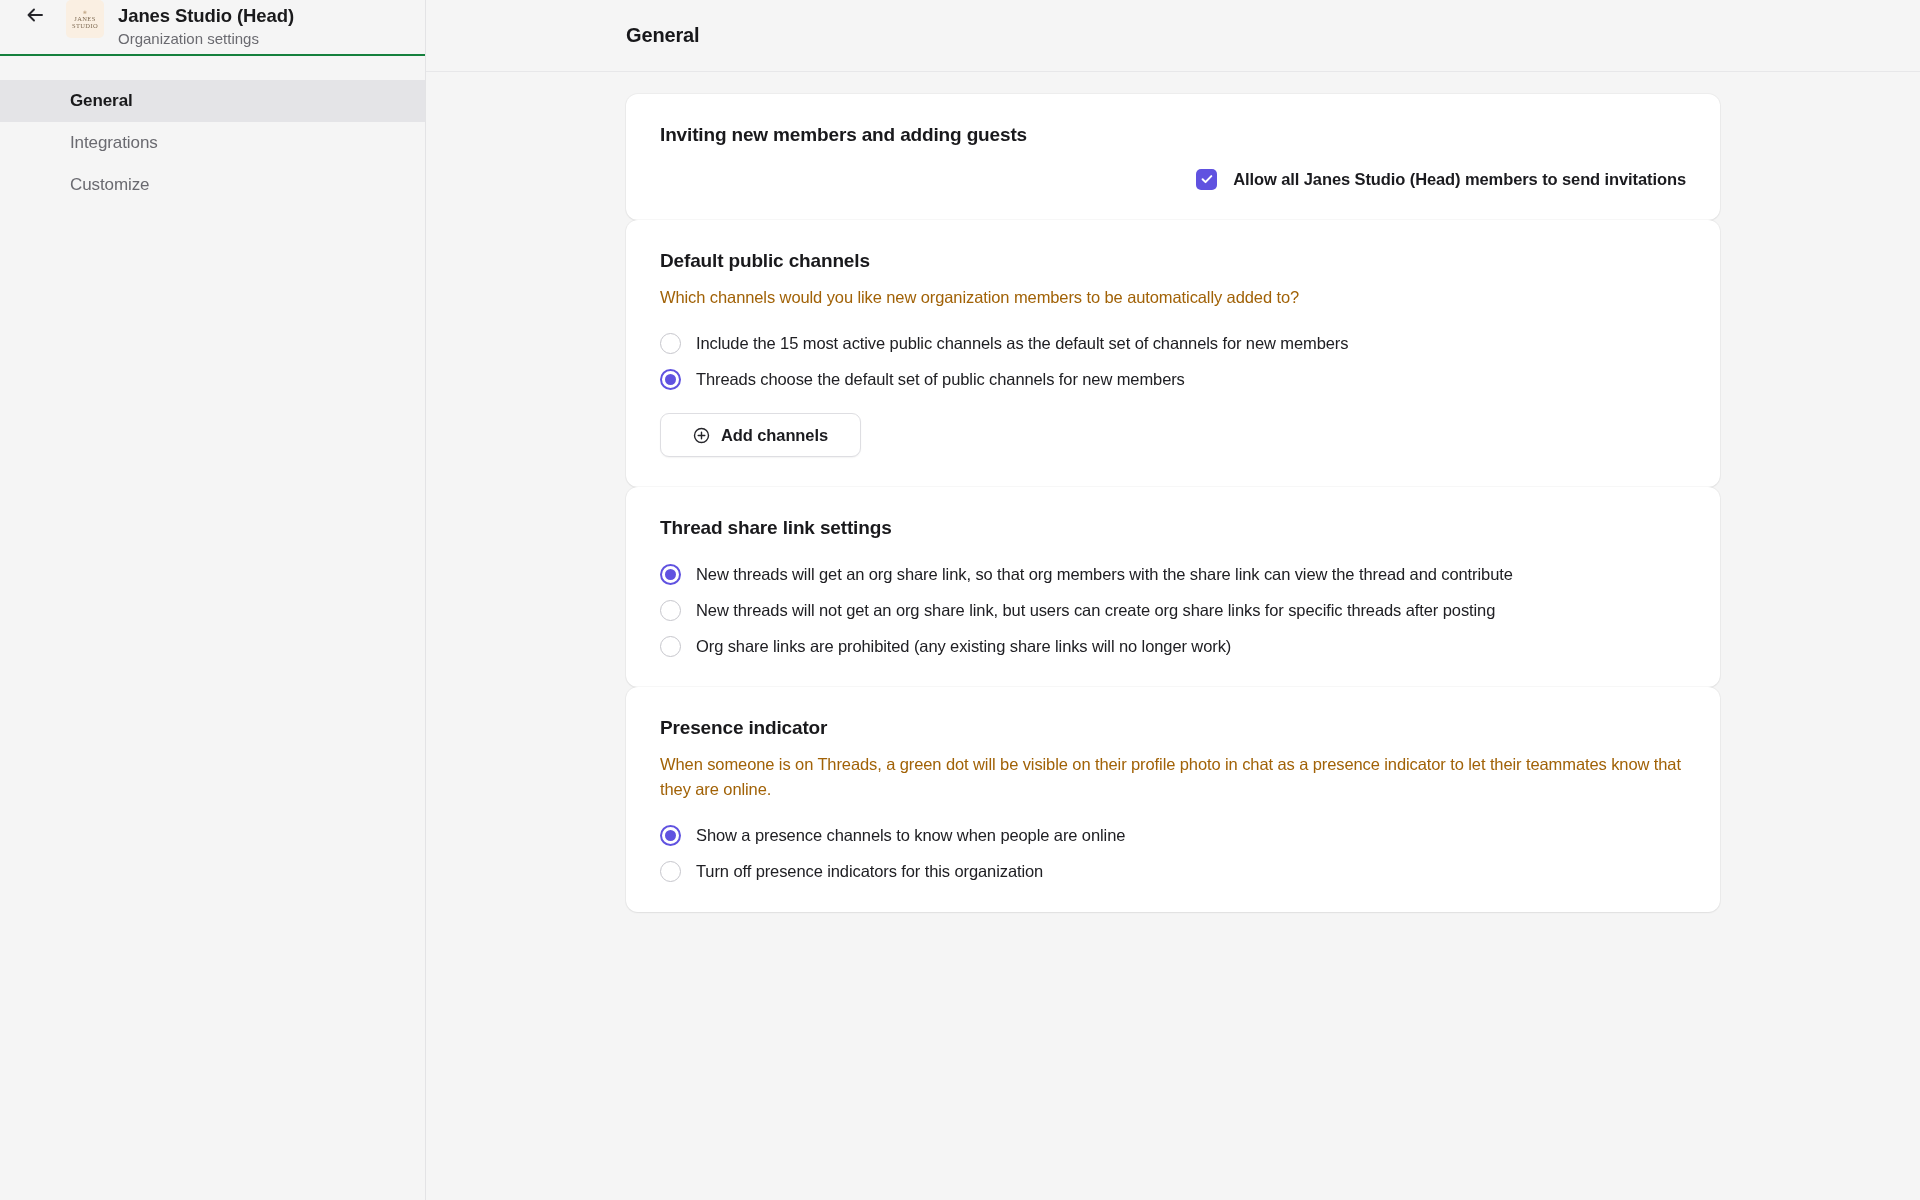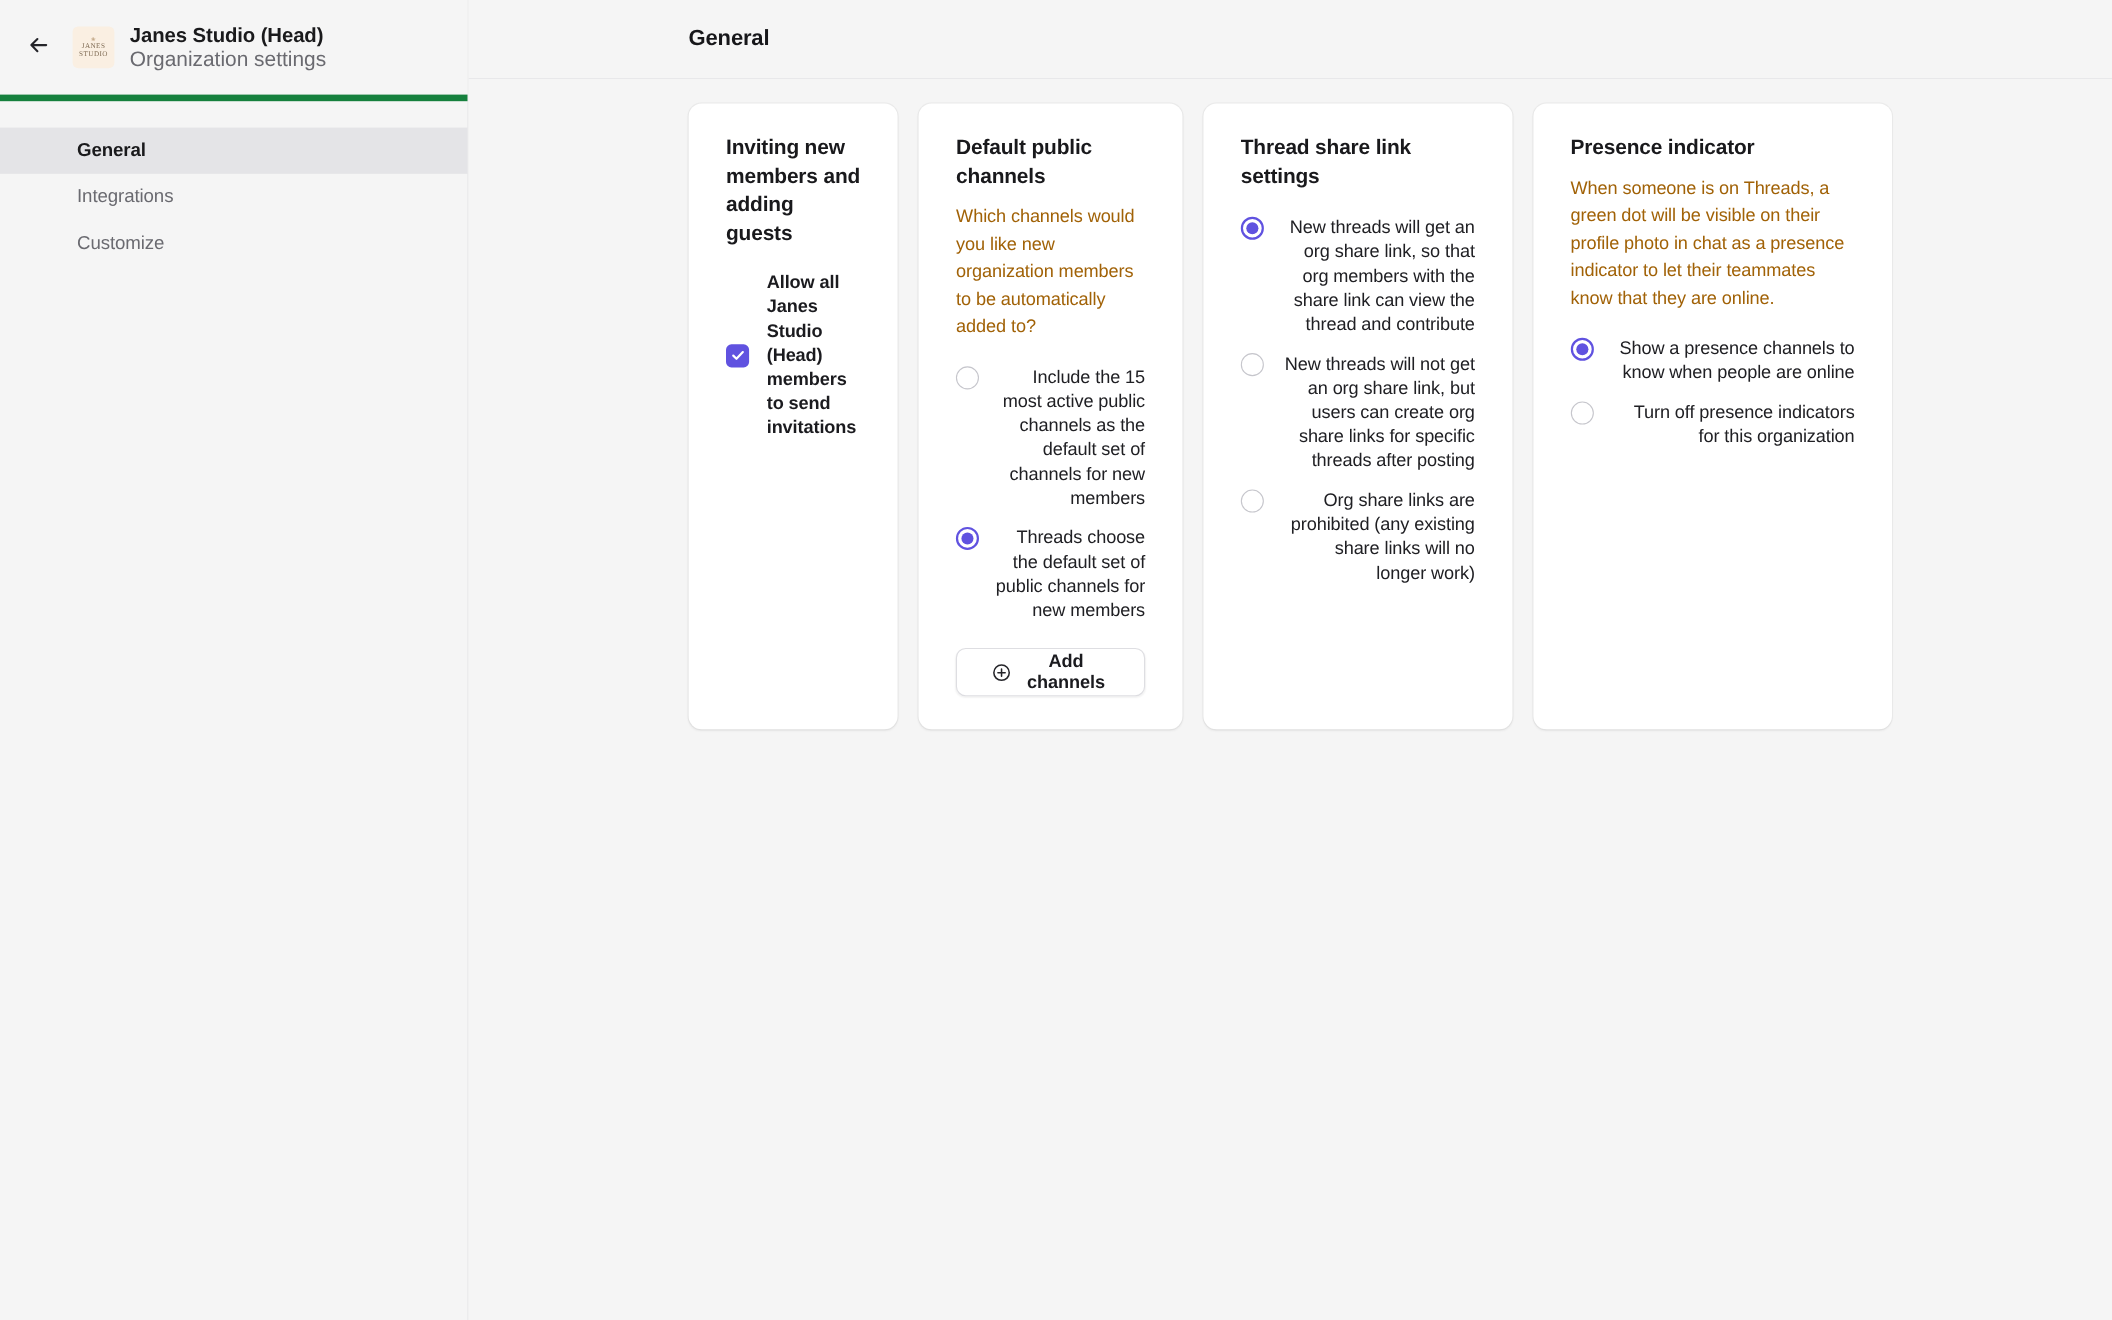--- a/index.html
+++ b/index.html
@@ -22,25 +22,24 @@
   
   .sidebar {
     width: 426px;
     height: 1200px;
     background: #F5F5F5;
     border-right: 1px solid #E3E3E5;
     flex: 0 0 426px;
     position: relative;
   }
   .org-header {
-    height: 92px;
-    display: flex;
-    align-items: center;
+    height: 56px;
+    display: flex;
     padding: 0 20px 0 18px;
-    border-bottom: 6px solid #15803d;
+    border-bottom: 2px solid #15803d;
     background: #F5F5F5;
   }
   .back-btn {
     width: 34px;
     height: 34px;
     display: flex;
     align-items: center;
     justify-content: center;
     border-radius: 6px;
     cursor: pointer;
@@ -88,21 +87,21 @@
   }
   .org-name {
     font-size: 18.5px;
     font-weight: 700;
     color: #1A1A1C;
     line-height: 22px;
     letter-spacing: -0.1px;
     white-space: nowrap;
   }
   .org-sub {
-    font-size: 19px;
+    font-size: 15px;
     color: #6A6A70;
     line-height: 20px;
     margin-top: 2px;
     white-space: nowrap;
   }
   .nav { padding-top: 24px; }
   .nav-item {
     height: 42px;
     display: flex;
     align-items: center;
@@ -146,21 +145,21 @@
   .scroll-area {
     flex: 1 1 auto;
     overflow-y: auto;
     padding: 22px 0 60px 0;
     background: #F5F5F5;
   }
   .cards {
     width: 1094px;
     margin-left: 200px;
     display: flex;
-    gap: 19px;
+    flex-direction: column;
   }
   .card {
     background: #FFFFFF;
     border-radius: 12px;
     box-shadow: 0 1px 2px rgba(16,16,20,.06), 0 0 0 1px rgba(16,16,20,.035);
     padding: 28px 34px 30px 34px;
   }
   .card-title {
     font-size: 19px;
     font-weight: 700;

